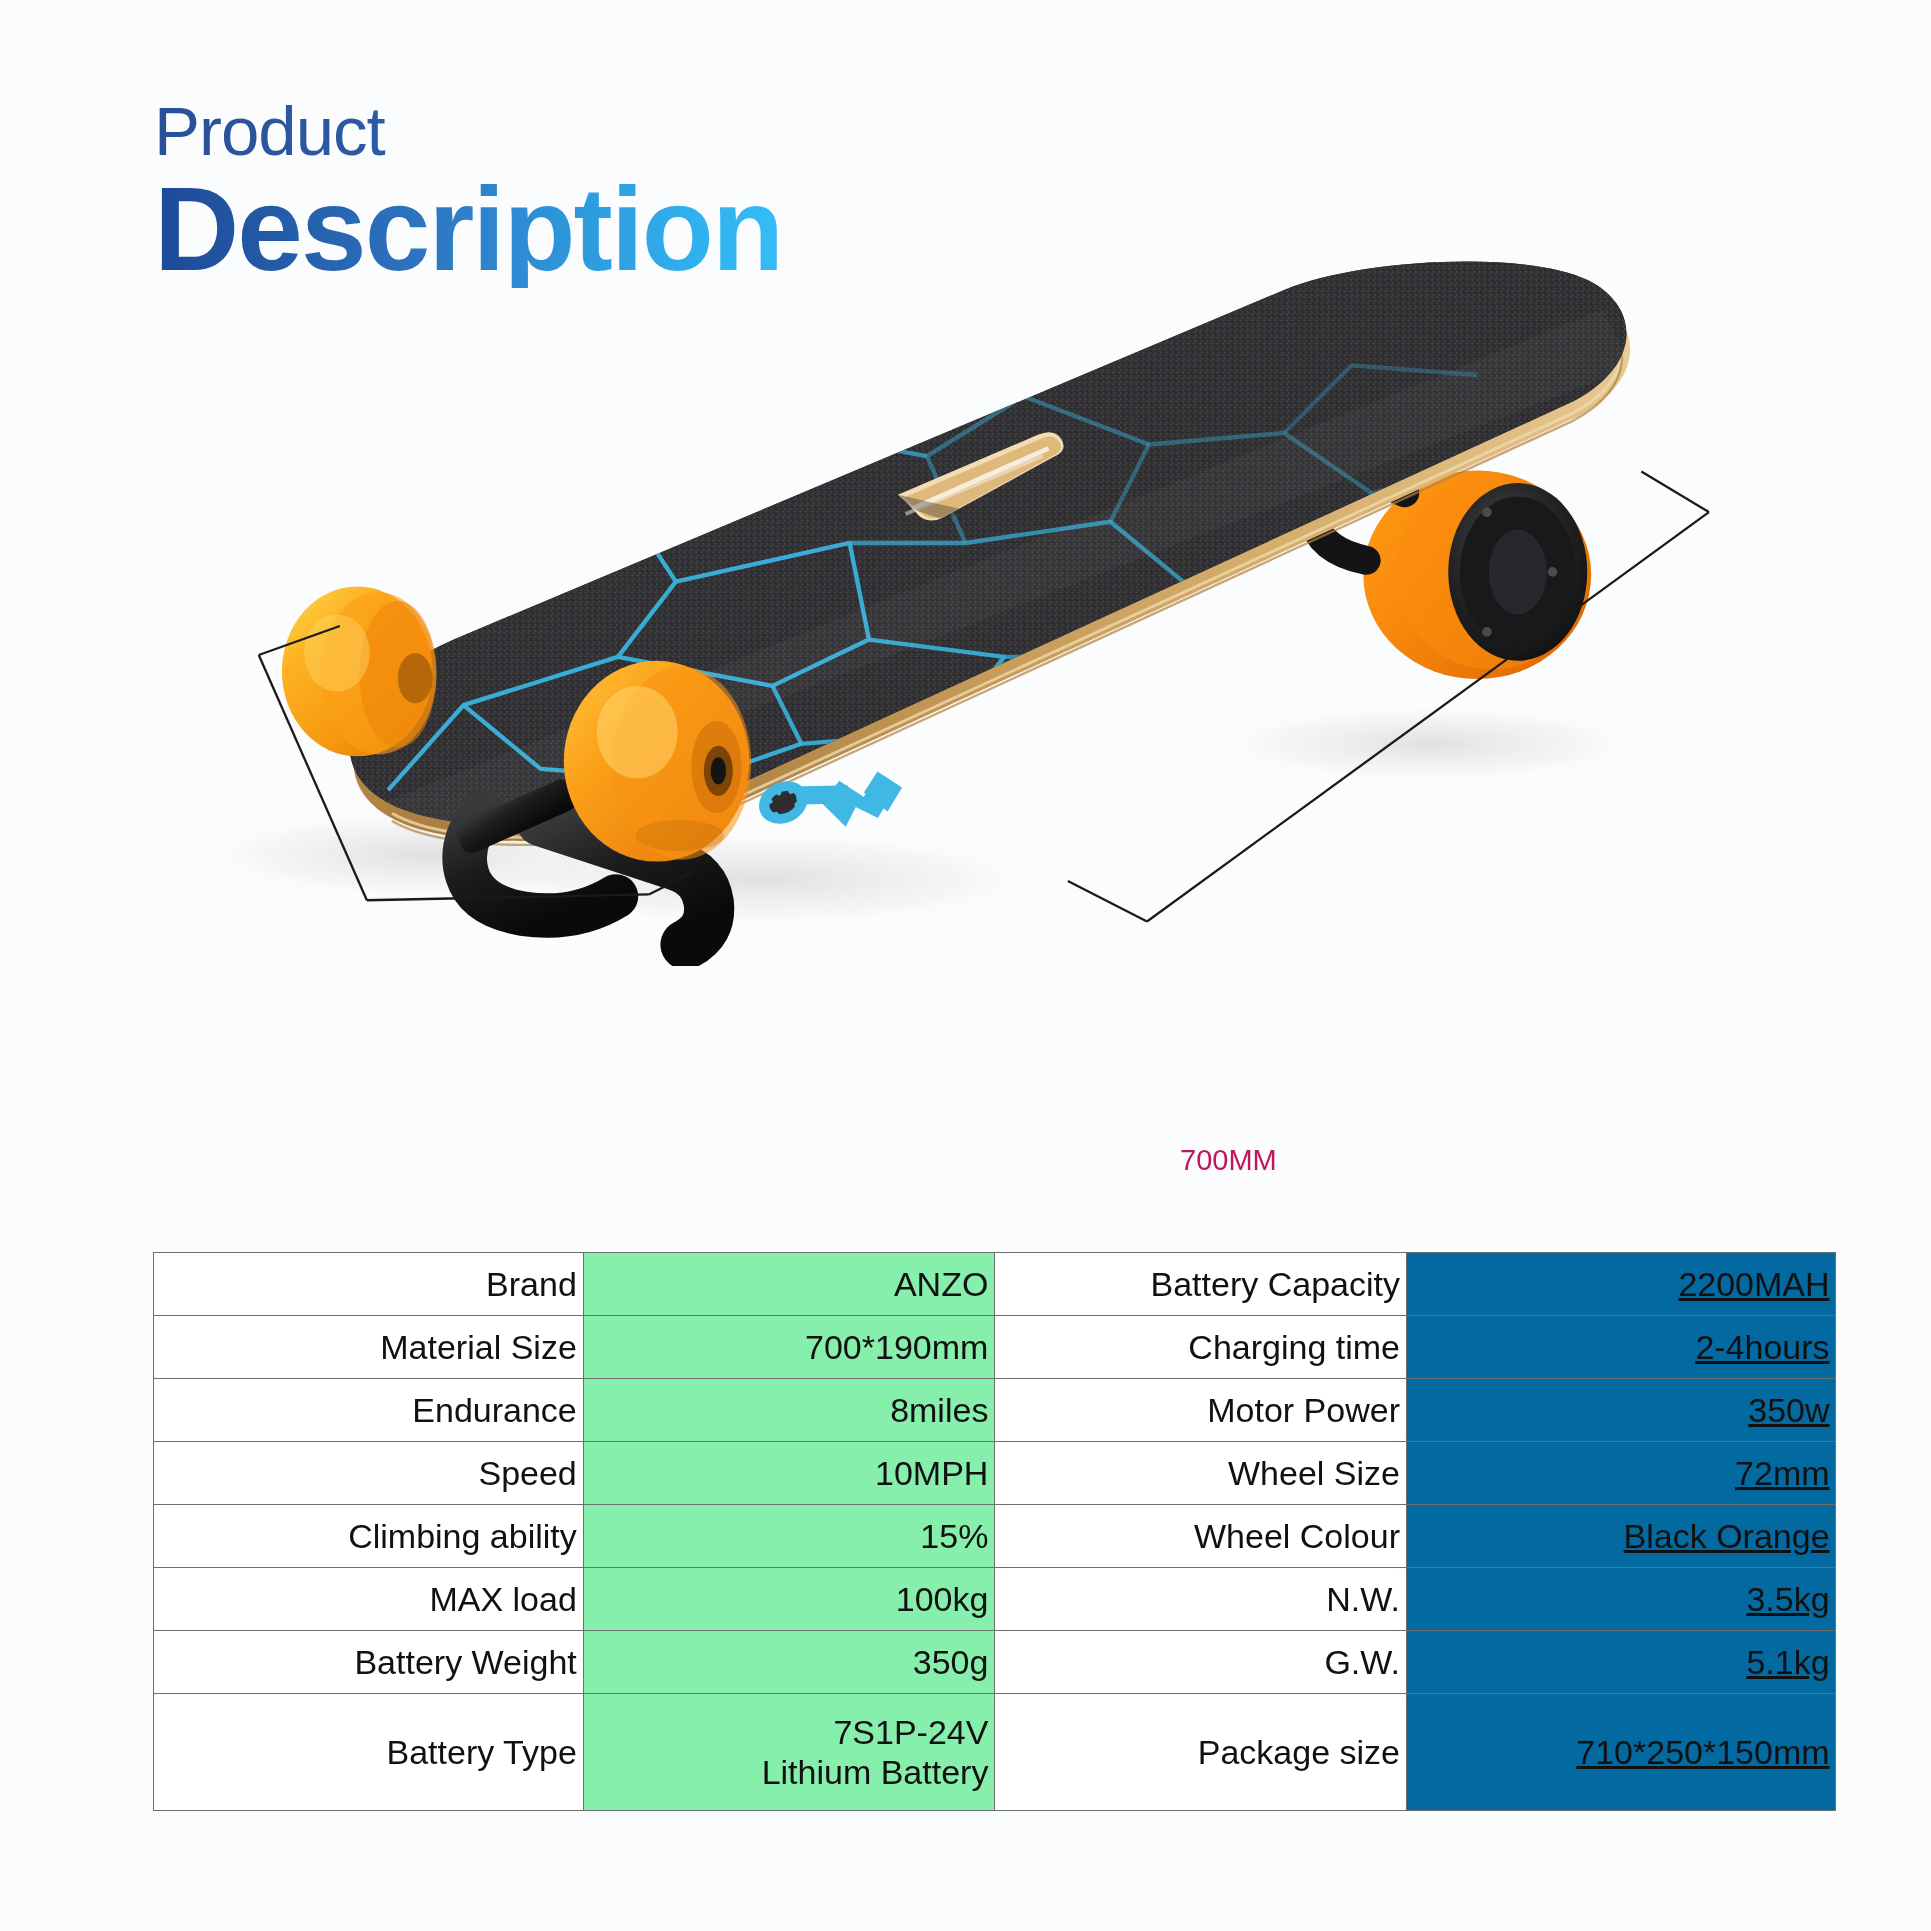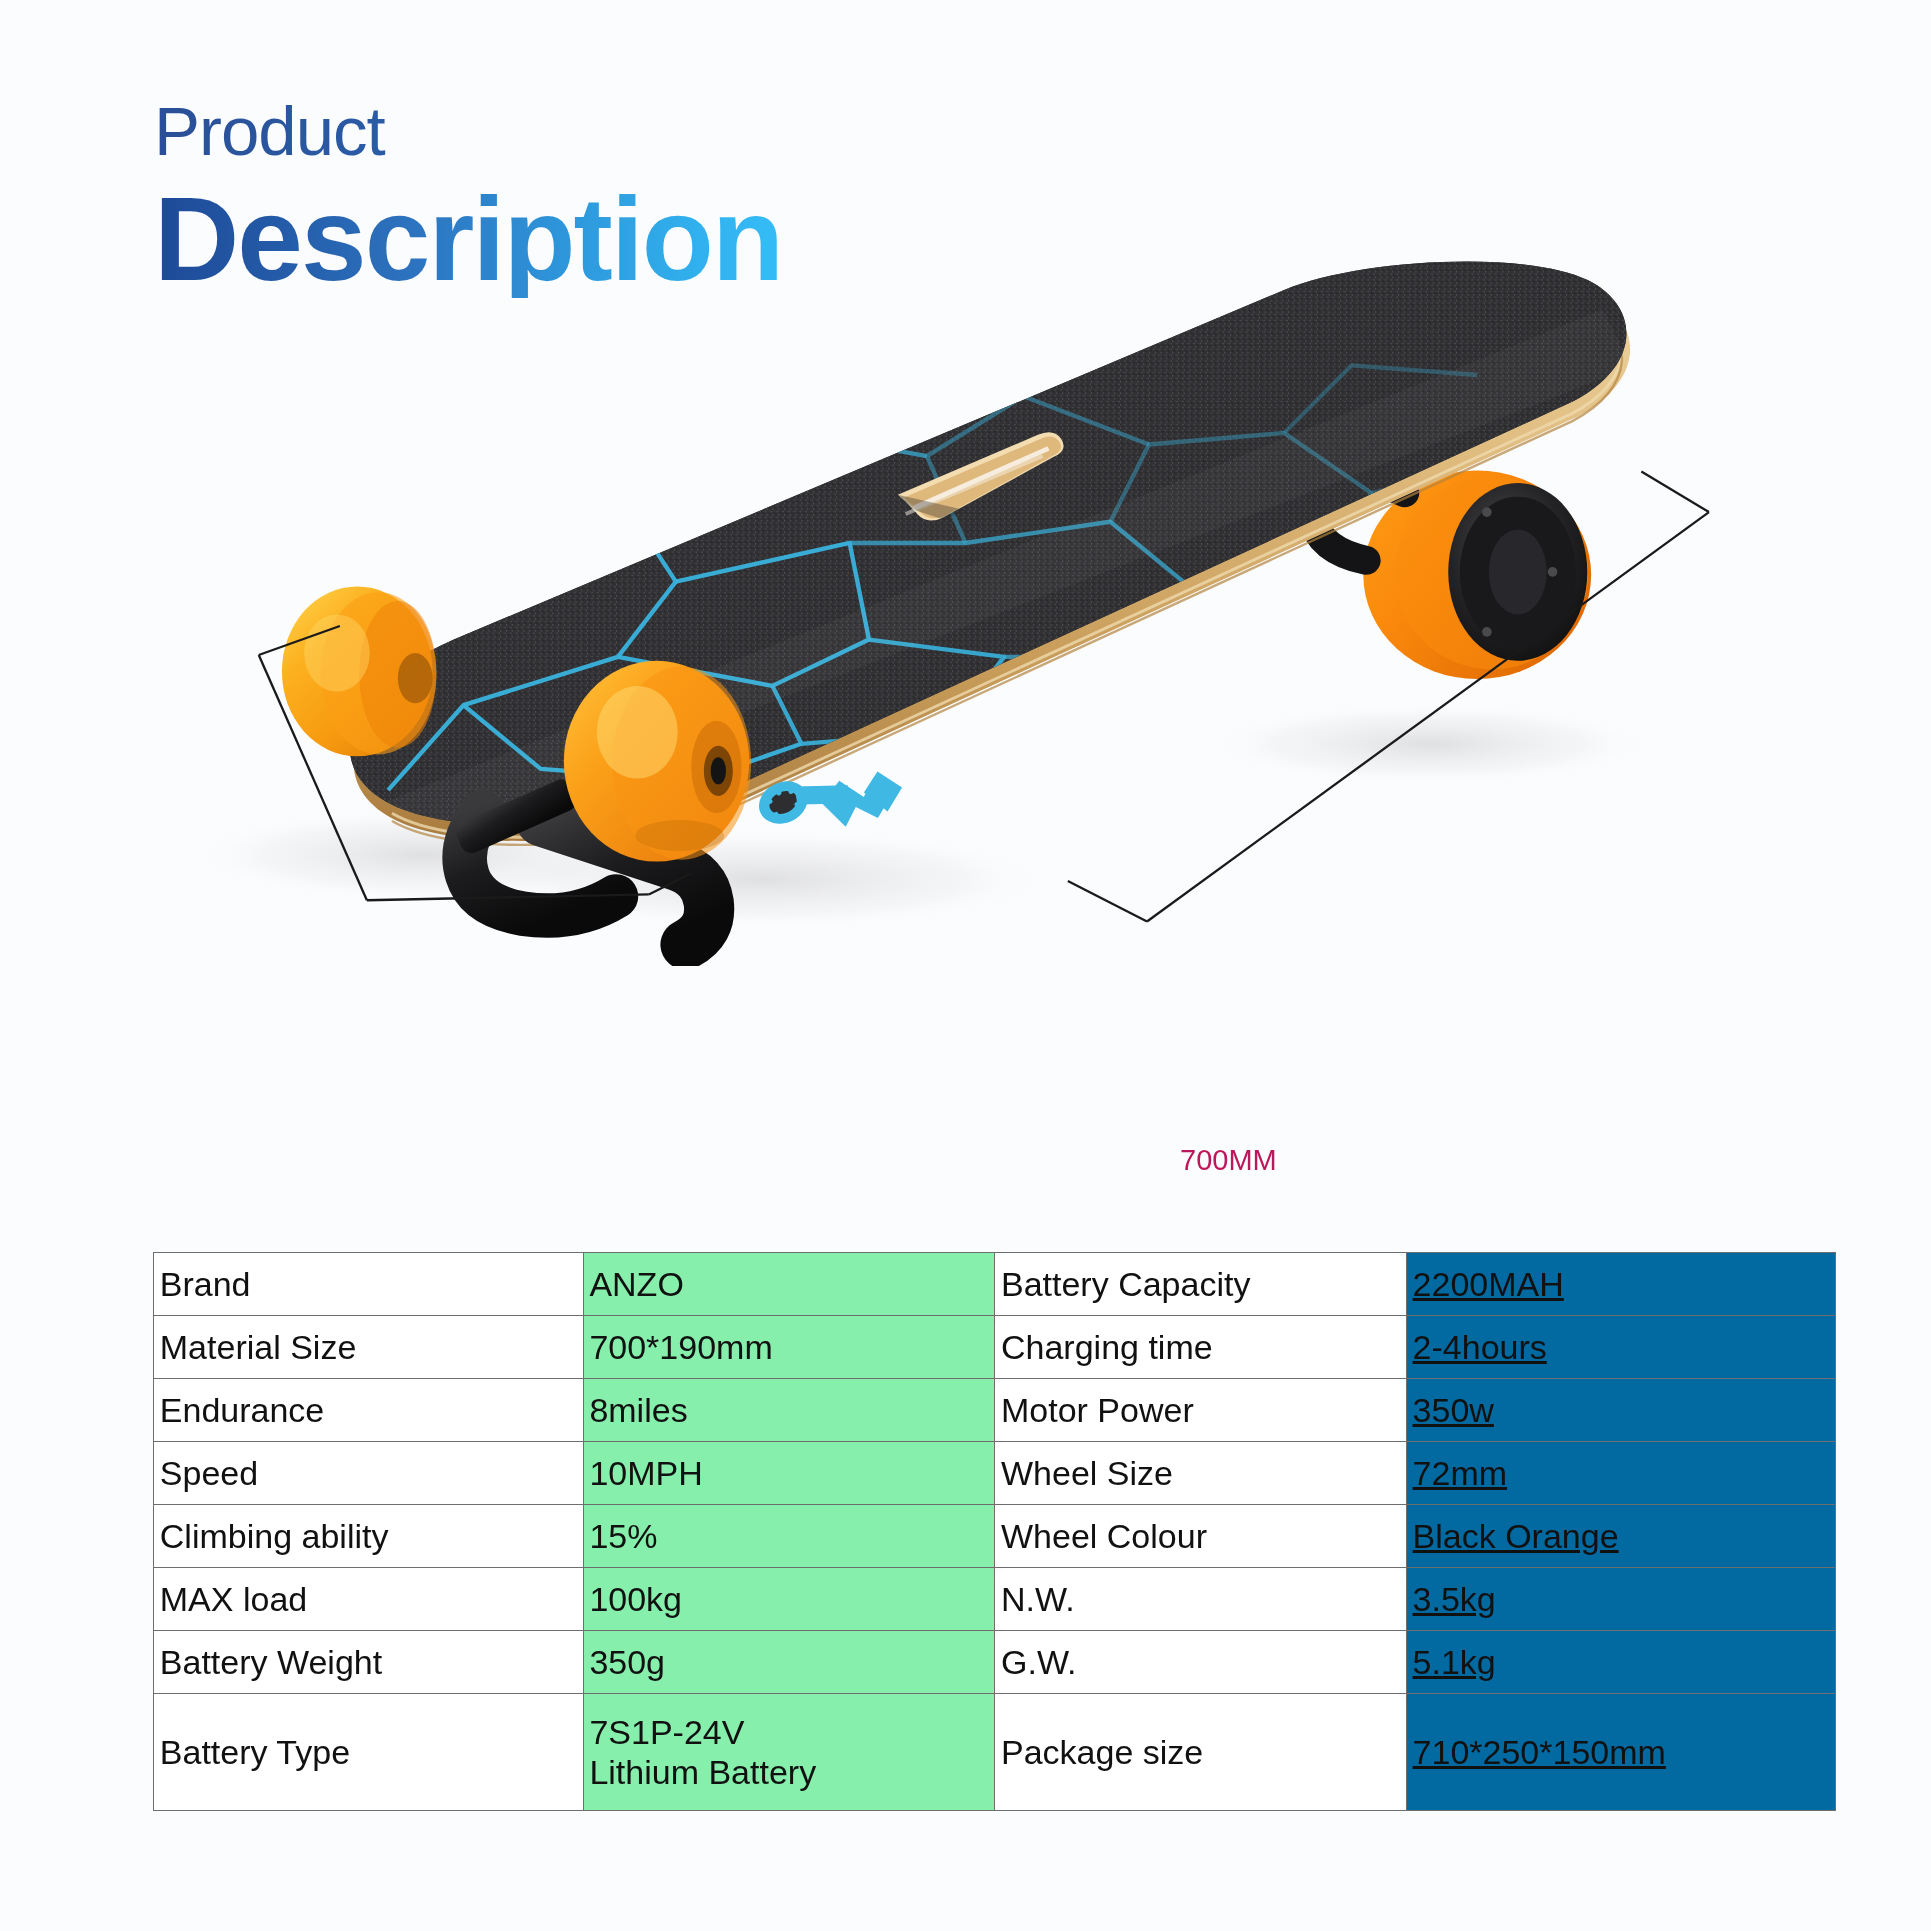--- a/index.html
+++ b/index.html
@@ -24,21 +24,21 @@
     -webkit-background-clip:text;background-clip:text;
     color:transparent;
     -webkit-text-fill-color:transparent;
     white-space:nowrap;
   }
   .h-description{
     font-size:118px;
     font-weight:700;
     letter-spacing:-1.9px;
     line-height:1.0;
-    margin-top:14px;
+    margin-top:4px;
     background:linear-gradient(90deg,#1e4a98 0%,#2359a6 18%,#2d74c0 42%,#2e9ade 68%,#31b2ef 88%,#35bdf7 100%);
     -webkit-background-clip:text;background-clip:text;
     color:transparent;
     -webkit-text-fill-color:transparent;
     white-space:nowrap;
     text-decoration:underline;
   }
 
   
   .photo{position:absolute;left:0;top:203px;width:1931px;height:763px;}
@@ -59,21 +59,21 @@
   .spec-wrap{position:absolute;left:153px;top:1252px;width:1632px;}
   table.spec{
     border-collapse:collapse;
     width:1632px;
     table-layout:fixed;
     font-family:"Liberation Sans",sans-serif;
   }
   table.spec td{
     border:1px solid #6e6e6e;
     height:62px;
-    text-align:left;
+    text-align:right;
     vertical-align:middle;
     font-size:34px;
     color:#111;
     padding:0 5.8px;
     line-height:1.18;
     white-space:nowrap;
     overflow:hidden;
   }
   td.lab{background:#ffffff;width:417px;}
   td.val{background:#86efac;width:399px;}

